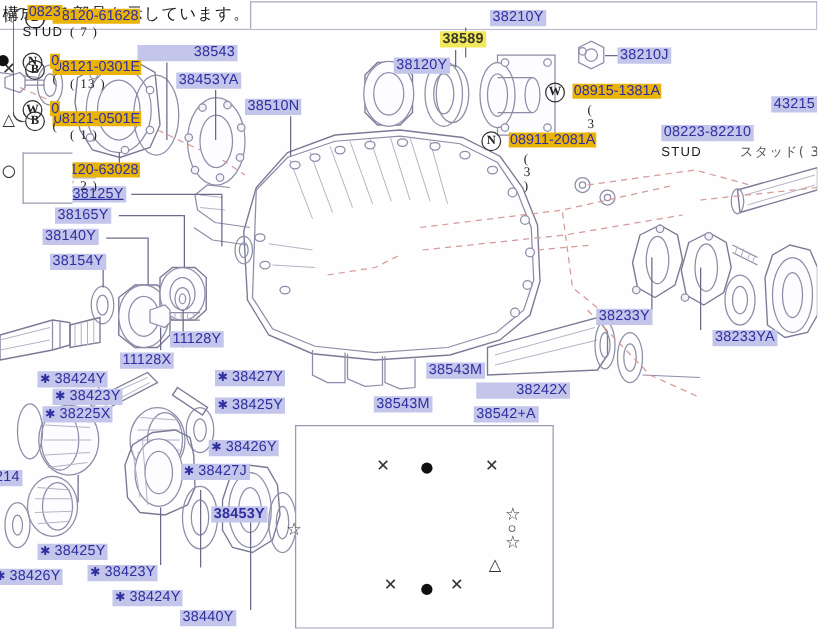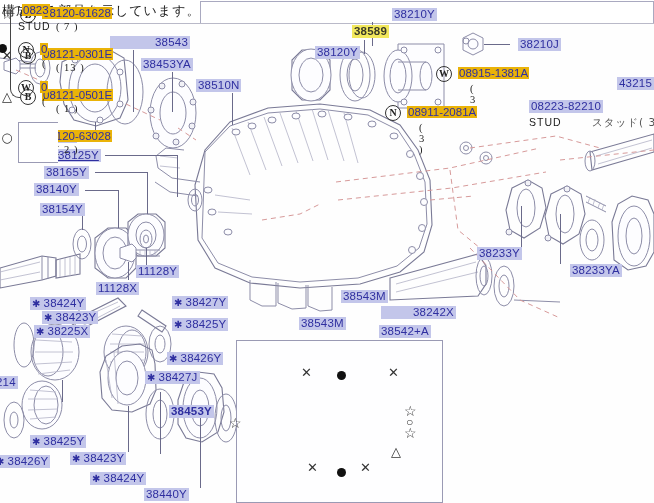--- a/index.html
+++ b/index.html
@@ -427,21 +427,21 @@
       <div class="lbl" style="left: -6px; top: 376px;">214</div>
       <div class="lbl star" style="left: 30px; top: 435px;">38425Y</div>
       <div class="lbl star" style="left: -6px; top: 455px;">38426Y</div>
       <div class="lbl star" style="left: 70px; top: 452px;">38423Y</div>
       <div class="lbl star" style="left: 90px; top: 472px;">38424Y</div>
       <div class="lbl" style="left: 169px; top: 405px; font-weight: bold;">38453Y</div>
       <div class="lbl" style="left: 144px; top: 488px;">38440Y</div>
       <div class="lbl" style="left: 392px; top: 8px;">38210Y</div>
       <div class="lbl hl" style="left: 352px; top: 25px;">38589</div>
       <div class="lbl" style="left: 315px; top: 46px;">38120Y</div>
-      <div class="lbl" style="left: 518px; top: 38px;">38210J</div>
+      <div class="lbl" style="left: 494px; top: 38px;">38210J</div>
       <div class="lbl" style="left: 617px; top: 77px;">43215</div>
       <div class="lbl" style="left: 477px; top: 247px;">38233Y</div>
       <div class="lbl" style="left: 534px; top: 264px; margin-left: 36px;">38233YA</div>
       <div class="lbl" style="left: 341px; top: 290px;">38543M</div>
       <div class="lbl" style="left: 299px; top: 317px;">38543M</div>
       <div class="lbl" style="left: 381px; top: 306px; padding-left: 32px;">38242X</div>
       <div class="lbl" style="left: 379px; top: 325px;">38542+A</div>
     </div>
 
   <div id="fastener-layer">

